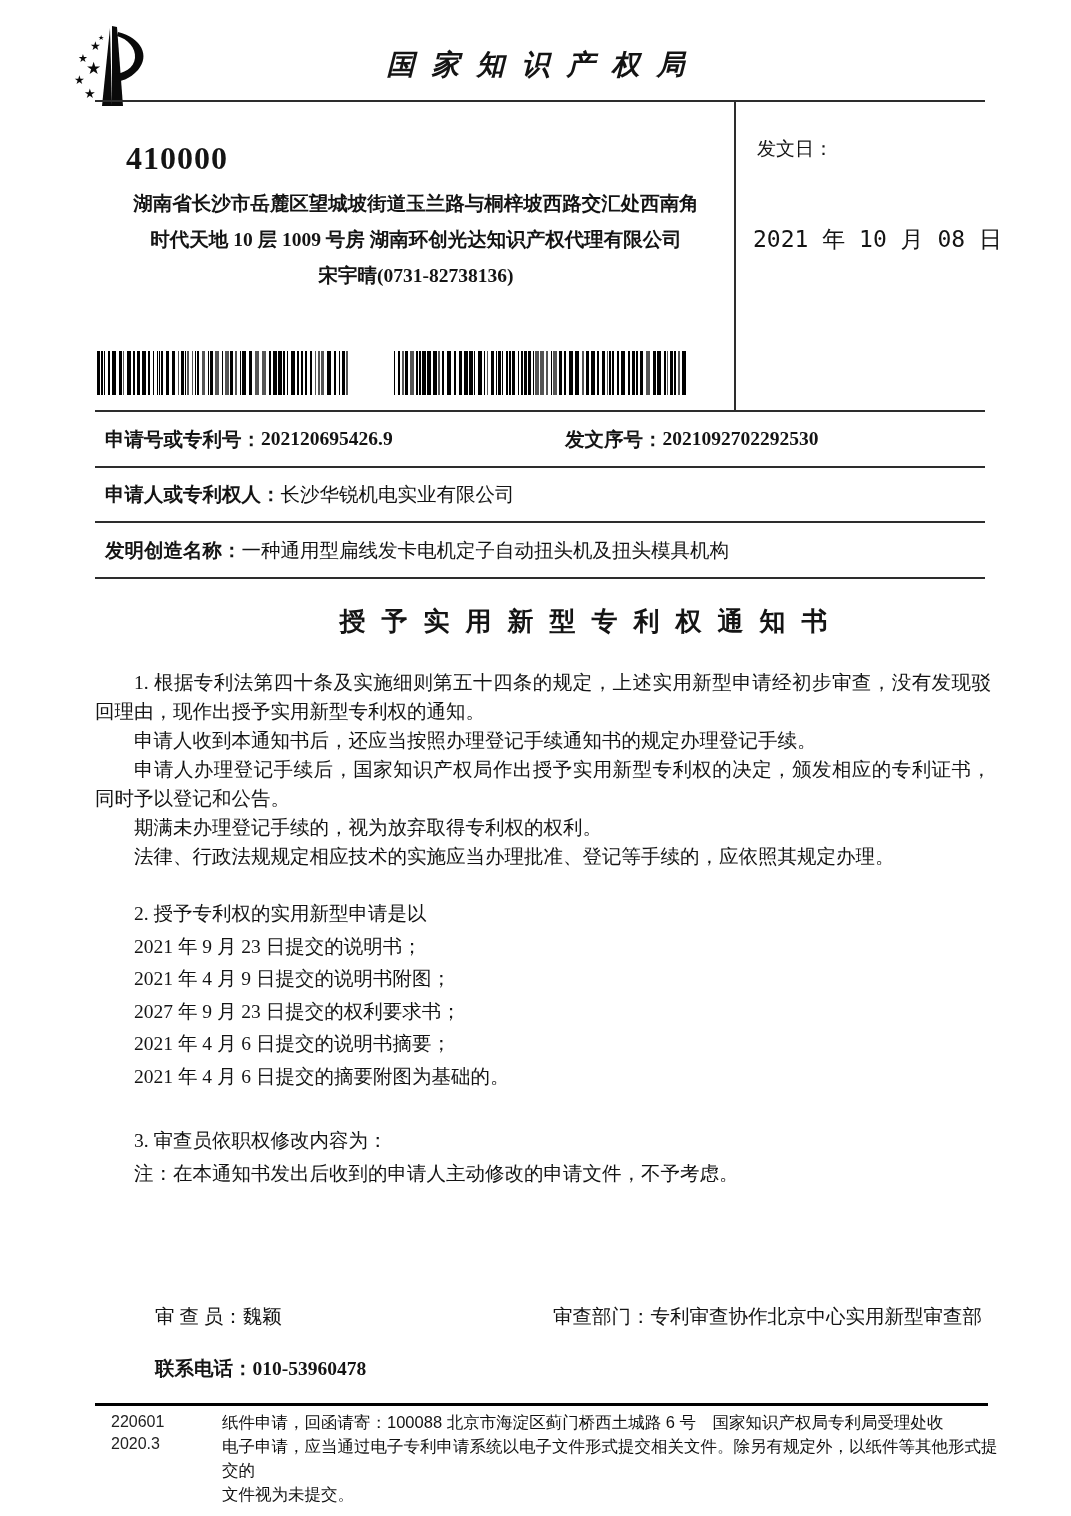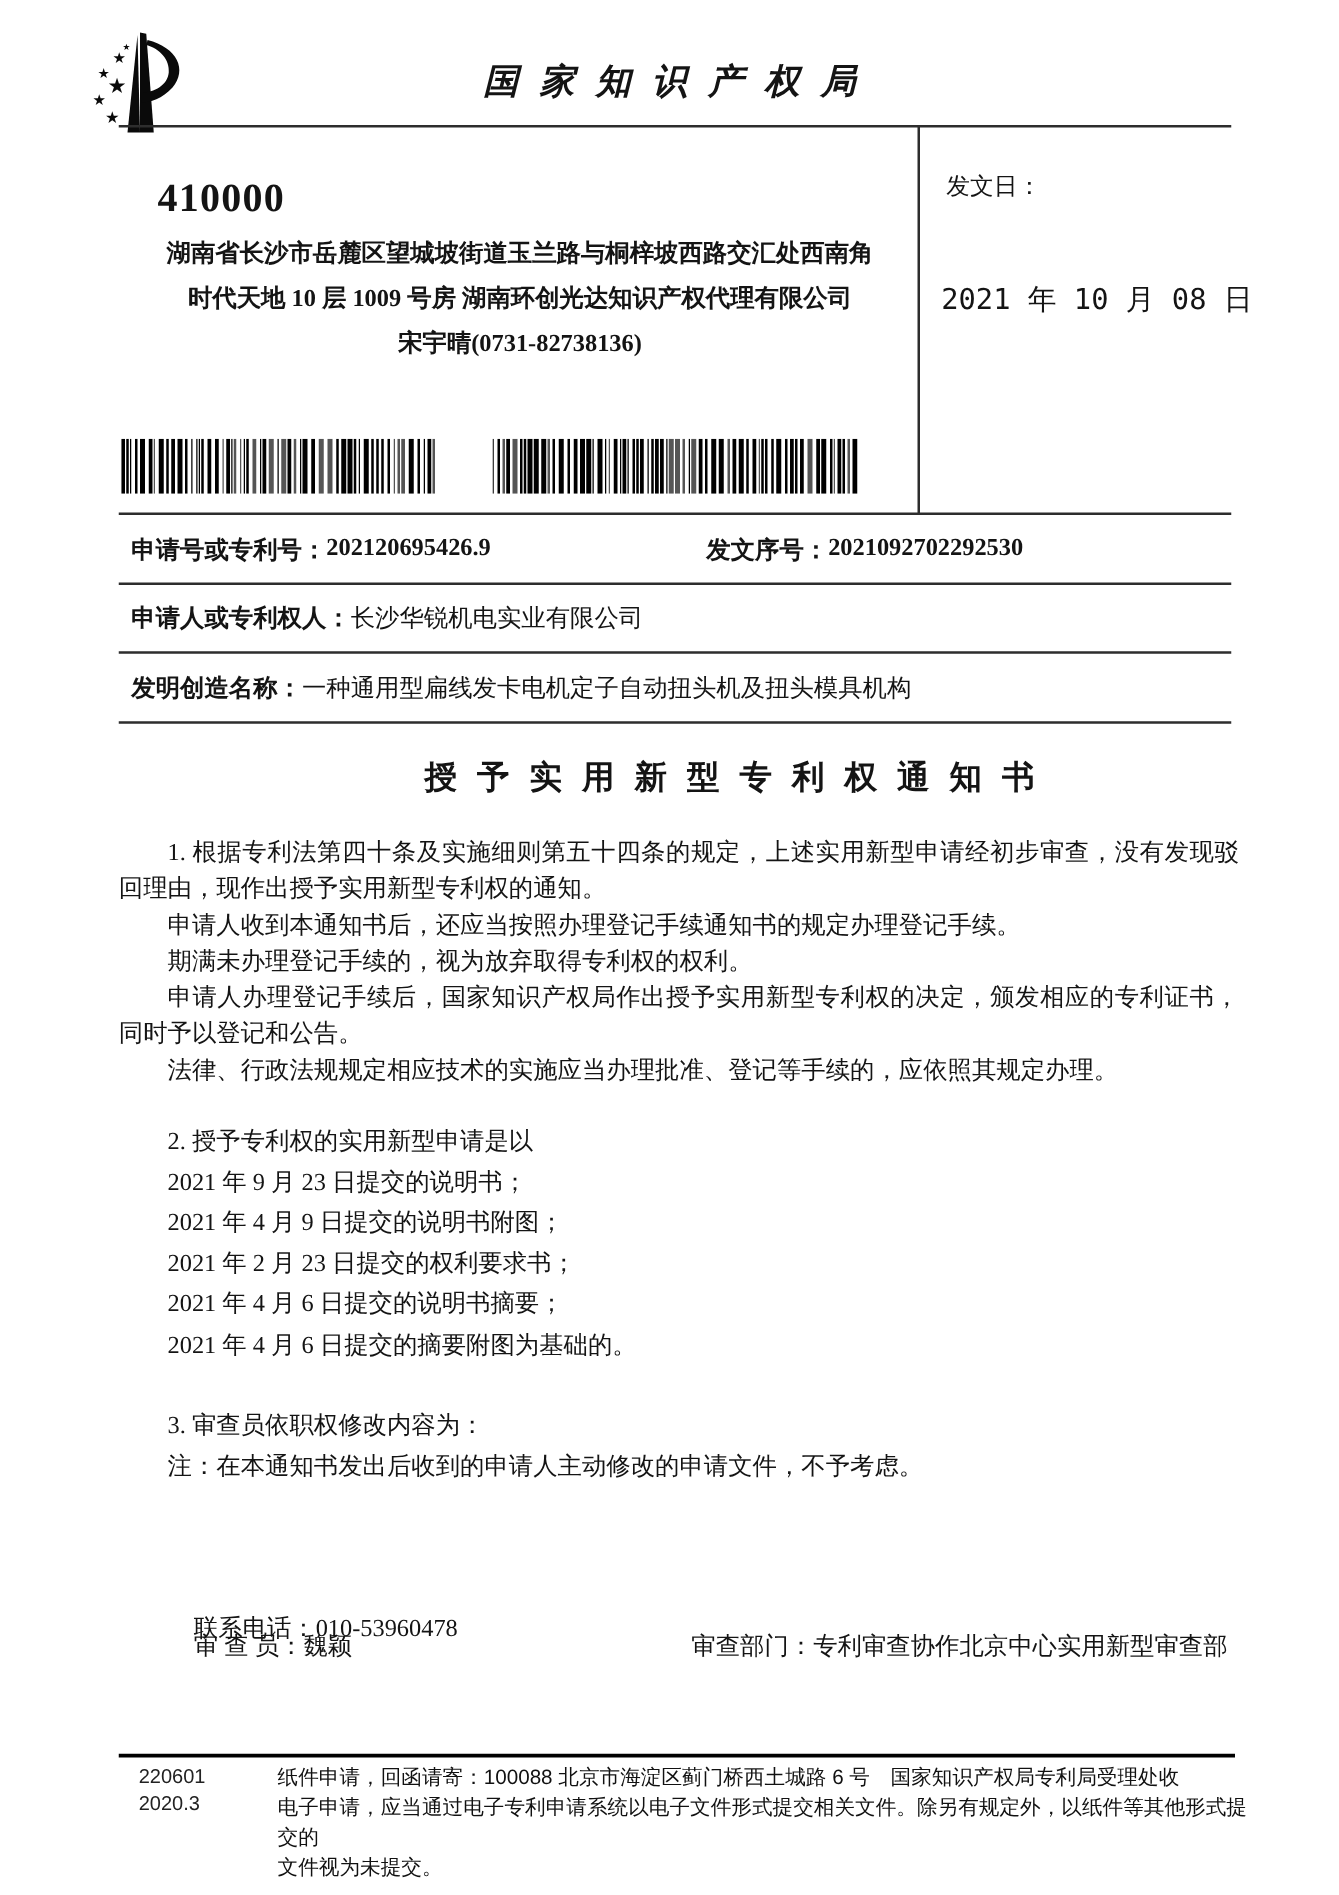--- a/index.html
+++ b/index.html
@@ -49,21 +49,21 @@
   .body-text p{margin:0;text-indent:2em;text-align:justify;}
   .sec2{margin-top:27px;line-height:32.5px;}
   .sec2 .line{text-indent:2em;}
   .sec3{margin-top:31px;line-height:33px;}
   .sec3 .line{text-indent:2em;}
 
   
   .signoff{font-size:19.5px;}
   #examiner-row{position:absolute;left:155px;top:1303px;}
   #department-row{position:absolute;left:553px;top:1303px;}
-  #phone-row{position:absolute;left:155px;top:1289px;}
+  #phone-row{position:absolute;left:155px;top:1355px;font-weight:bold;}
 
   
   .footer-rule{position:absolute;left:95px;top:1403px;width:893px;height:3px;background:#000;}
   .footer-codes{position:absolute;left:111px;top:1411px;
         font-family:"Liberation Sans","DejaVu Sans",sans-serif;font-size:16px;line-height:22px;color:#222;}
   .footer-text{position:absolute;left:222px;top:1410px;width:790px;
         font-family:"Liberation Sans","DejaVu Sans",sans-serif;font-size:16.5px;line-height:24px;color:#111;}
 </style>
 </head>
 <body>
@@ -245,29 +245,29 @@
   <span class="flabel">发明创造名称：</span>
   <span>一种通用型扁线发卡电机定子自动扭头机及扭头模具机构</span>
 </div>
 
 <div class="doc-title">授予实用新型专利权通知书</div>
 
 <div class="body-text">
   <div>
       <p>1. 根据专利法第四十条及实施细则第五十四条的规定，上述实用新型申请经初步审查，没有发现驳回理由，现作出授予实用新型专利权的通知。</p>
       <p>申请人收到本通知书后，还应当按照办理登记手续通知书的规定办理登记手续。</p>
+      <p>申请人办理登记手续后，国家知识产权局作出授予实用新型专利权的决定，颁发相应的专利证书，同时予以登记和公告。</p>
       <p>期满未办理登记手续的，视为放弃取得专利权的权利。</p>
-      <p>申请人办理登记手续后，国家知识产权局作出授予实用新型专利权的决定，颁发相应的专利证书，同时予以登记和公告。</p>
       <p>法律、行政法规规定相应技术的实施应当办理批准、登记等手续的，应依照其规定办理。</p>
     </div>
   <div class="sec2">
       <div class="line">2. 授予专利权的实用新型申请是以</div>
       <div class="line">2021 年 9 月 23 日提交的说明书；</div>
       <div class="line">2021 年 4 月 9 日提交的说明书附图；</div>
-      <div class="line">2021 年 2 月 23 日提交的权利要求书；</div>
+      <div class="line">2027 年 9 月 23 日提交的权利要求书；</div>
       <div class="line">2021 年 4 月 6 日提交的说明书摘要；</div>
       <div class="line">2021 年 4 月 6 日提交的摘要附图为基础的。</div>
     </div>
   <div class="sec3">
       <div class="line">3. 审查员依职权修改内容为：</div>
       <div class="line">注：在本通知书发出后收到的申请人主动修改的申请文件，不予考虑。</div>
     </div>
 </div>
 
 <div id="examiner-row" class="signoff">

